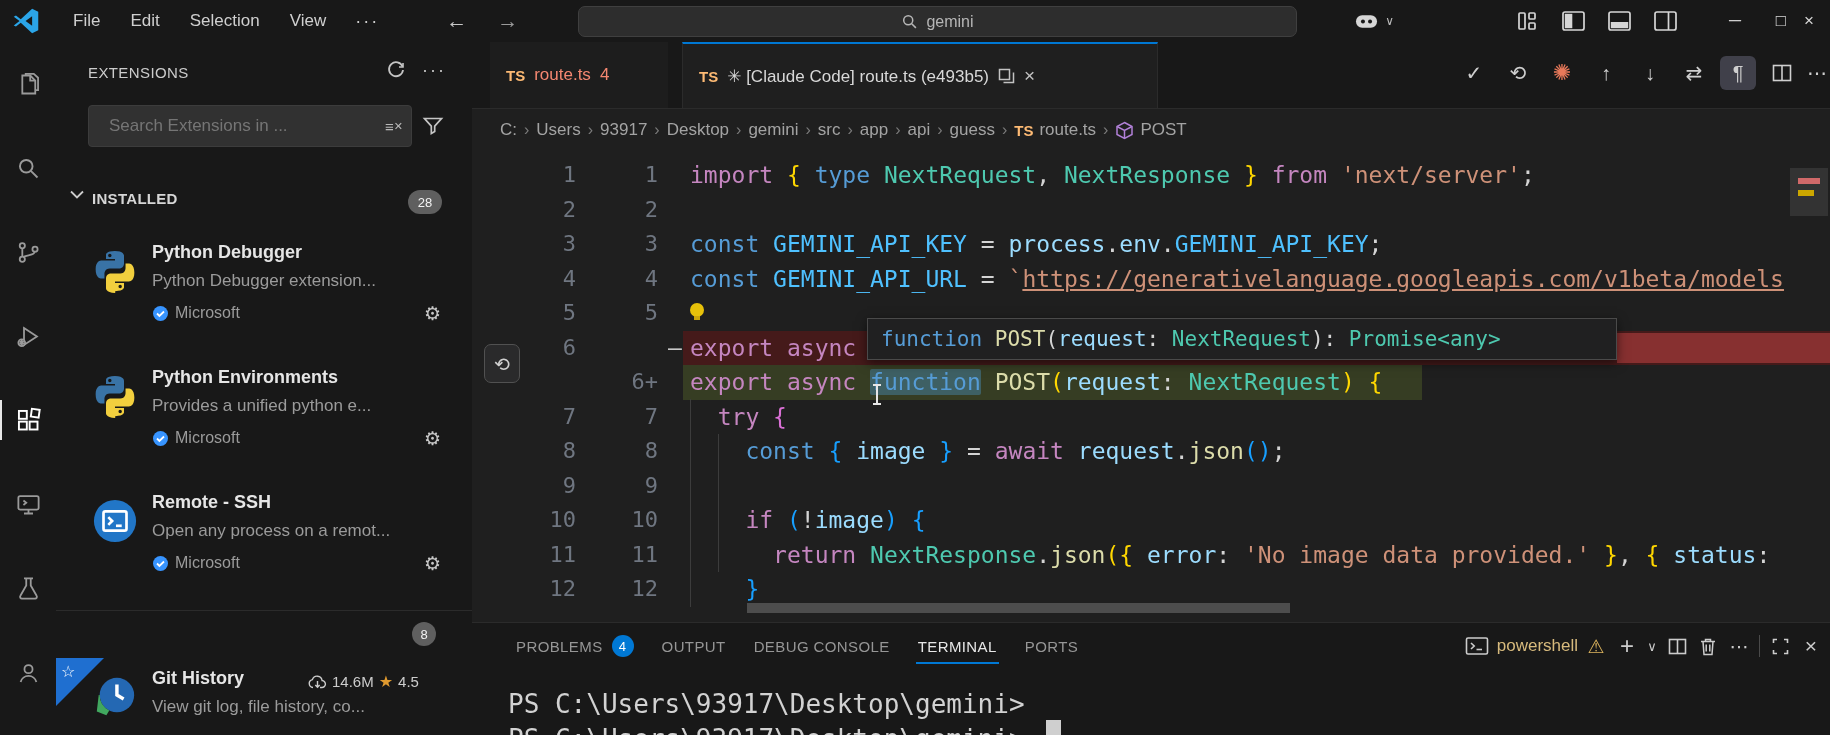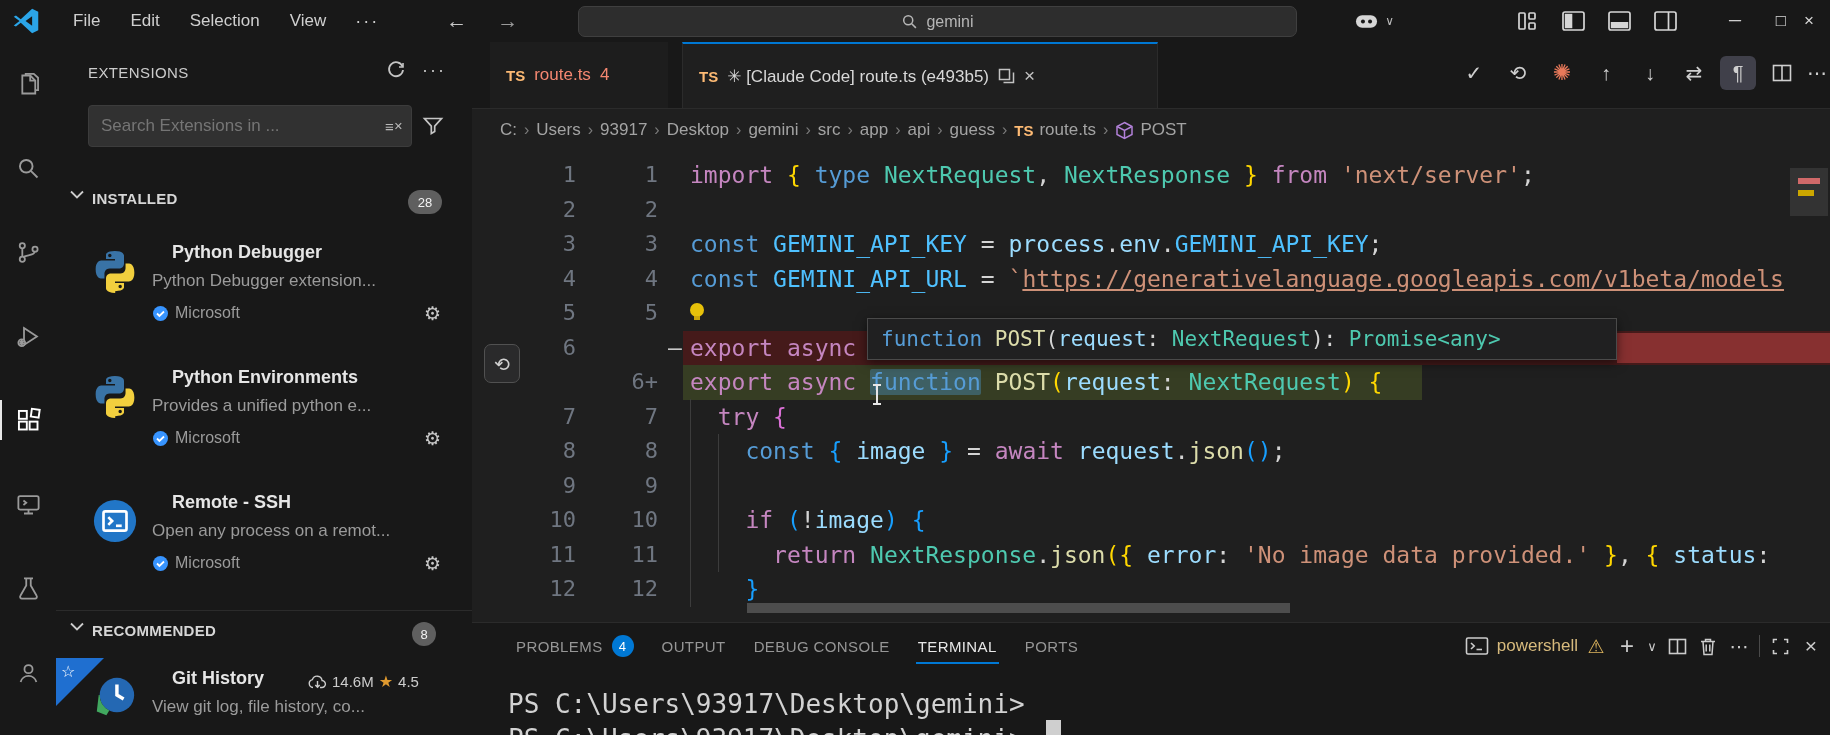--- a/index.html
+++ b/index.html
@@ -32,31 +32,31 @@
   .ab-item.active:before{content:"";position:absolute;left:0;top:22px;bottom:22px;width:2px;background:#e7e7e7;}
   
   .sidebar{position:absolute;left:56px;top:42px;width:416px;height:693px;background:#181818;
            border-right:1px solid #2b2b2b;overflow:hidden;}
   .sb-header{position:relative;height:58px;}
   .sb-title{position:absolute;left:32px;top:22px;font-size:15px;letter-spacing:.4px;color:#cccccc;}
   .sb-header-ic{position:absolute;top:18px;color:#c5c5c5;}
   .sb-search{position:absolute;left:32px;top:63px;width:322px;height:40px;background:#313131;
              border:1px solid #3c3c3c;border-radius:4px;display:flex;align-items:center;}
   .sb-search input{flex:1;background:transparent;border:0;outline:0;color:#9a9a9a;font-size:17px;
-                   padding:0 6px 0 12px;font-family:"Liberation Sans",sans-serif;}
+                   padding:0 6px 0 20px;font-family:"Liberation Sans",sans-serif;}
   .in-search-ic{display:flex;align-items:center;color:#b9b9b9;margin-right:8px;font-size:15px;}
   .funnel{position:absolute;left:366px;top:72px;}
   .sec-row{position:absolute;left:0;width:416px;height:34px;display:flex;align-items:flex-start;font-weight:bold;}
   .sec-label{font-size:15px;color:#d6d6d6;letter-spacing:.3px;margin-left:8px;}
   .sec-chев{margin-left:14px;}
   .badge-pill{position:absolute;background:#5f5f5f;color:#f2f2f2;font-size:13px;font-weight:normal;
               border-radius:20px;min-width:22px;height:24px;display:flex;align-items:center;justify-content:center;padding:0 6px;}
   .ext-item{position:absolute;left:0;width:416px;height:118px;}
   .ext-icon{position:absolute;left:36px;top:10px;width:46px;height:46px;}
-  .ext-title{position:absolute;left:96px;top:4px;font-size:18px;font-weight:bold;color:#e6e6e6;white-space:nowrap;margin-left:20px;}
+  .ext-title{position:absolute;left:96px;top:4px;font-size:18px;font-weight:bold;color:#e6e6e6;white-space:nowrap;}
   .ext-desc{position:absolute;left:96px;top:33px;font-size:17px;color:#9b9b9b;white-space:nowrap;}
   .ext-pub{position:absolute;left:96px;top:66px;display:flex;align-items:flex-end;gap:6px;font-size:16px;color:#9b9b9b;}
   .ext-gear{position:absolute;left:368px;top:64px;font-size:19px;color:#c8c8c8;}
   .ext-meta{position:absolute;left:252px;top:8px;display:flex;align-items:center;gap:5px;font-size:15px;color:#cccccc;}
   .star{color:#e09a2f;font-size:16px;}
   .ribbon{position:absolute;left:0;top:-6px;width:0;height:0;border-top:48px solid #1f6fd0;border-right:48px solid transparent;}
   .ribbon span{position:absolute;left:5px;top:-44px;color:#fff;font-size:16px;}
   .sep-line{position:absolute;left:0;width:416px;height:1px;background:#2b2b2b;}
   
   .editor{position:absolute;left:472px;top:42px;width:1358px;height:693px;background:#1f1f1f;}
@@ -366,28 +366,20 @@
               </svg>
             </span>
             <span>Microsoft</span>
           </div>
           <span class="ext-gear">⚙</span>
         </div>
       </div>
 
     <div class="sep-line" style="top:568px"></div>
 
-    <div class="sec-row" style="top:580px">
-      <span class="sec-chев">
-          <svg width="14" height="9" viewBox="0 0 14 9" fill="none" stroke="#cccccc" stroke-width="1.8">
-            <path d="M1 1.5 7 7.5 13 1.5"></path>
-          </svg>
-        </span>
-      <span class="sec-label">RECOMMENDED</span>
-    </div>
     <span class="badge-pill" style="left:356px;top:580px;border-radius:50%;width:24px;padding:0">8</span>
 
     <div id="recommended-items">
         <div class="ext-item" style="top: 622px;">
           <div class="ribbon">
             <span>☆</span>
           </div>
           <span class="ext-icon">
             <svg width="46" height="46" viewBox="0 0 24 24">
               <circle cx="13" cy="11" r="9" fill="#2468b3"></circle>

